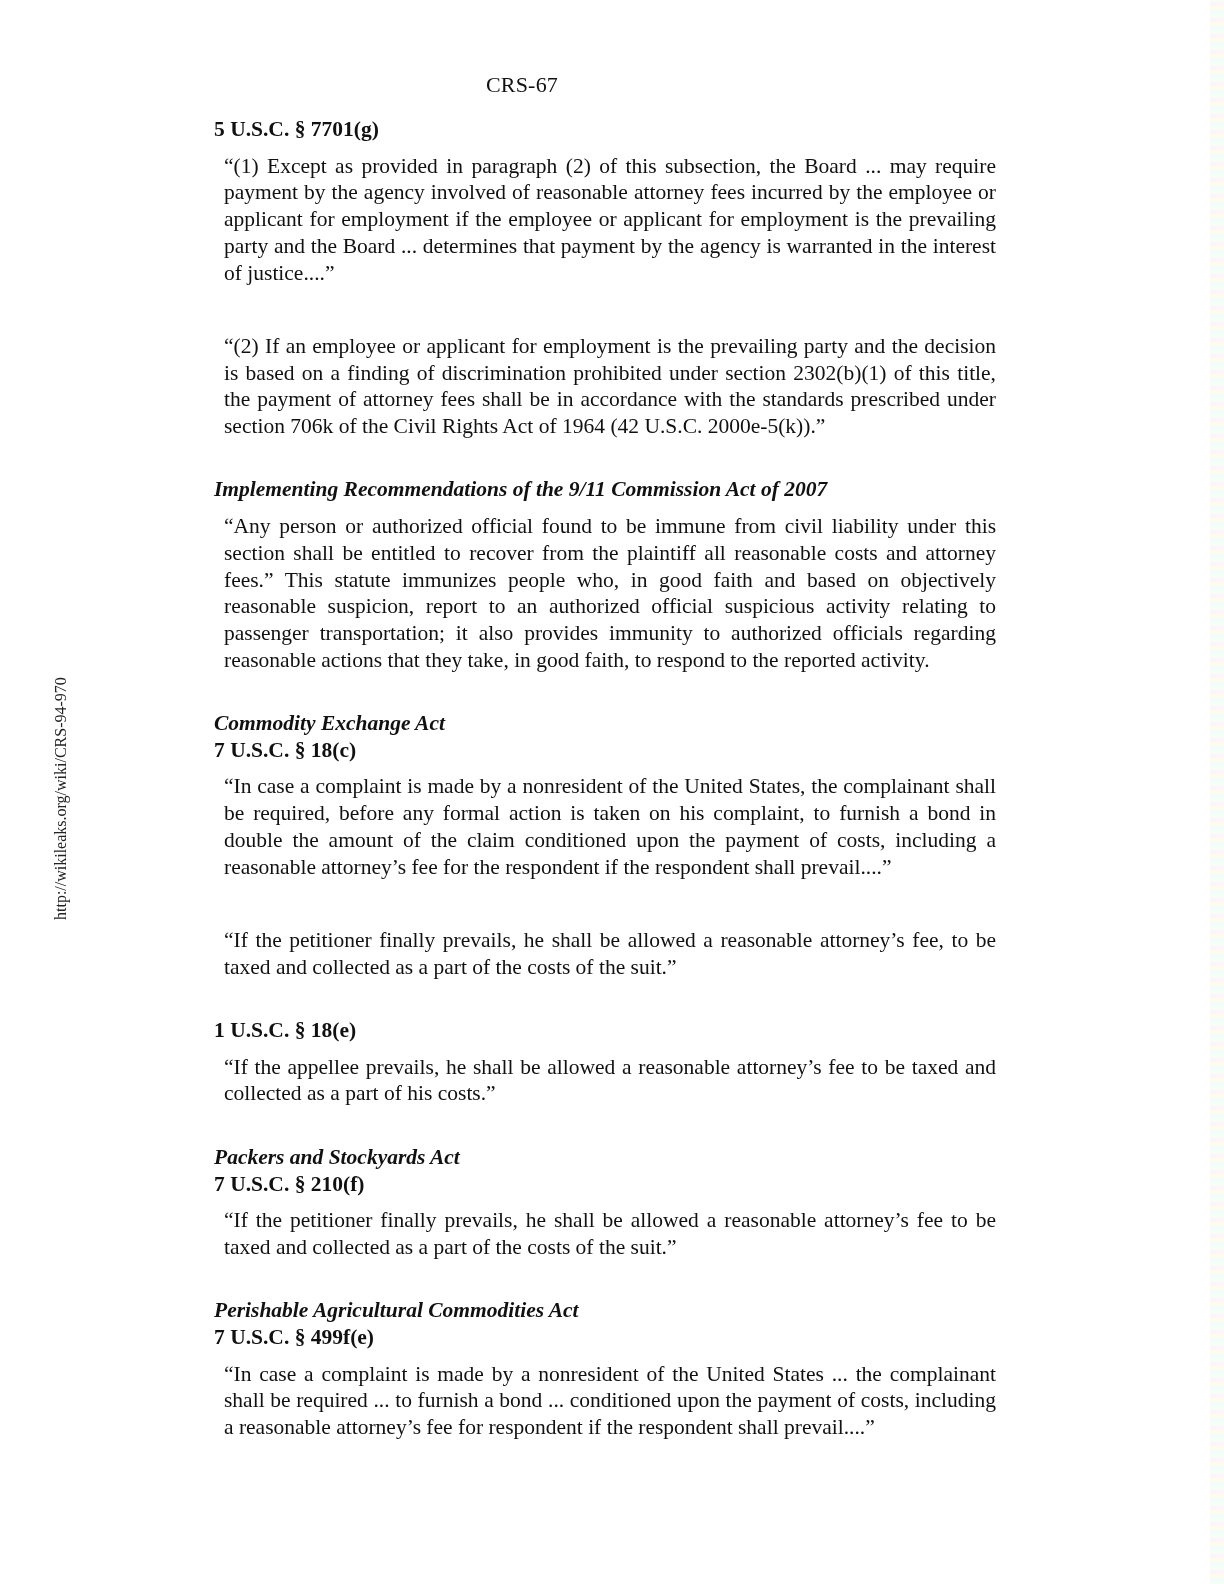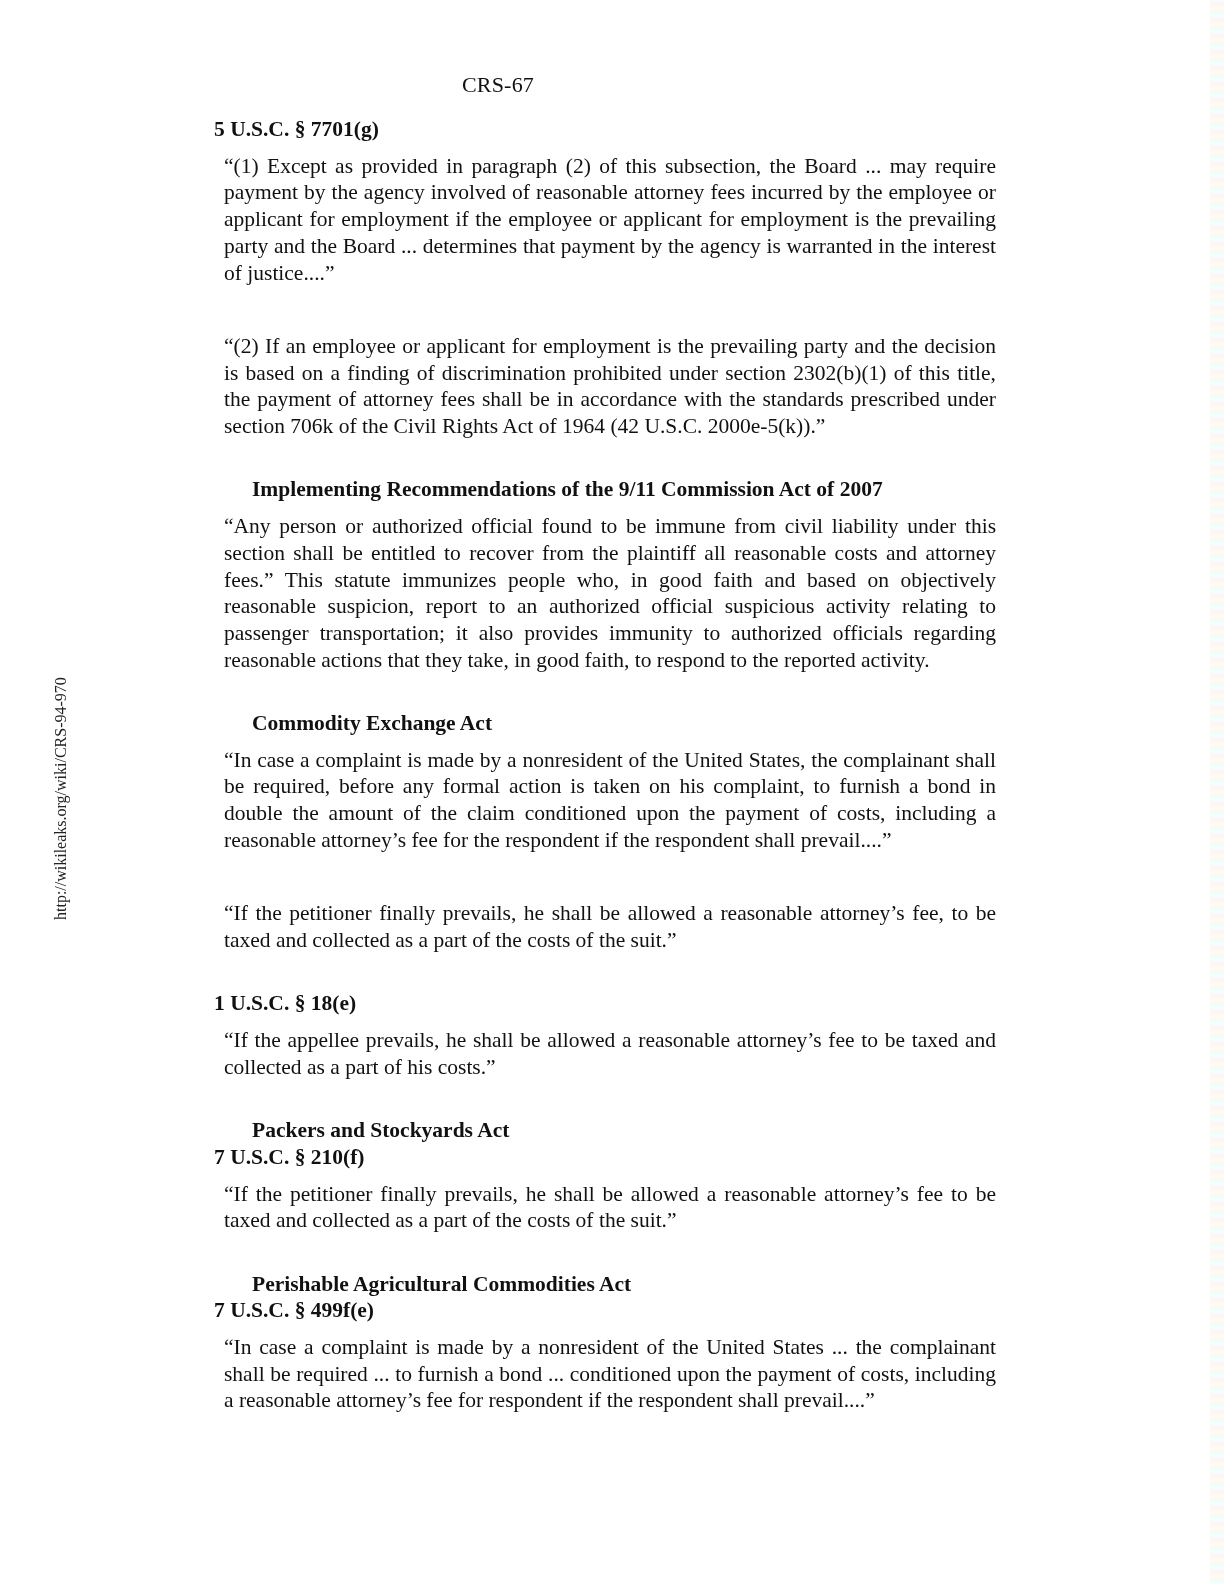--- a/index.html
+++ b/index.html
@@ -7,32 +7,32 @@
     width: 1224px; height: 1584px; background: #ffffff; position: relative; overflow: hidden;
     font-family: "Liberation Serif", "DejaVu Serif", serif; color: #111;
   }
   .edge {
     position: absolute; top: 0; right: 0; width: 14px; height: 1584px;
     background: repeating-linear-gradient(180deg, #f4fff4 0px, #fdf0fb 4px, #fffbe6 8px, #eefcfb 12px, #f4fff4 16px);
     opacity: 0.8;
   }
   .header {
     position: absolute; top: 72px; left: 0; width: 996px; text-align: center;
-    font-size: 22px; letter-spacing: 0.2px;
+    font-size: 22px; letter-spacing: 0.2px; padding-left: 24px;
   }
   .side-url {
     position: absolute; left: 52px; top: 920px; transform-origin: left top; transform: rotate(-90deg);
     font-size: 16px; white-space: nowrap; color: #222;
   }
   .content {
     position: absolute; left: 214px; top: 116px; width: 792px;
     font-size: 21.5px; line-height: 26.7px;
   }
   .section { margin: 0; }
-  .act { font-weight: bold; margin-left: 38px; }
+  .act { font-style: italic; font-weight: bold; }
   .cite { font-weight: bold; }
   .para { margin: 10px; text-align: justify; }
   .gap { height: 26.7px; }
 </style>
 </head>
 <body>
 
 <div class="edge"></div>
 
 <div class="header">CRS-67</div>
@@ -50,20 +50,21 @@
   <div class="gap"></div>
 
   <div class="section">
     <div class="act">Implementing Recommendations of the 9/11 Commission Act of 2007</div>
     <p class="para">“Any person or authorized official found to be immune from civil liability under this section shall be entitled to recover from the plaintiff all reasonable costs and attorney fees.” This statute immunizes people who, in good faith and based on objectively reasonable suspicion, report to an authorized official suspicious activity relating to passenger transportation; it also provides immunity to authorized officials regarding reasonable actions that they take, in good faith, to respond to the reported activity.</p>
   </div>
   <div class="gap"></div>
 
   <div class="section">
     <div class="act">Commodity Exchange Act</div>
+    <div class="cite">7 U.S.C. § 18(c)</div>
     <p class="para">“In case a complaint is made by a nonresident of the United States, the complainant shall be required, before any formal action is taken on his complaint, to furnish a bond in double the amount of the claim conditioned upon the payment of costs, including a reasonable attorney’s fee for the respondent if the respondent shall prevail....”</p>
   </div>
   <div class="gap"></div>
 
   <div class="section">
     <p class="para">“If the petitioner finally prevails, he shall be allowed a reasonable attorney’s fee, to be taxed and collected as a part of the costs of the suit.”</p>
   </div>
   <div class="gap"></div>
 
   <div class="section">

